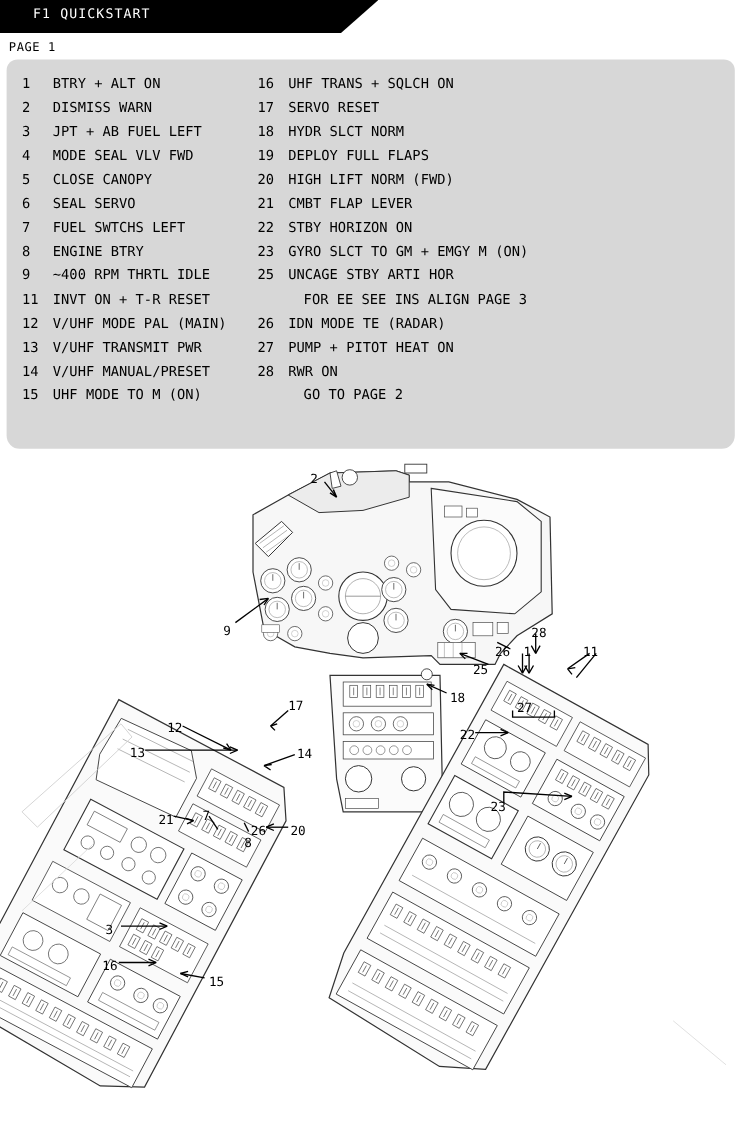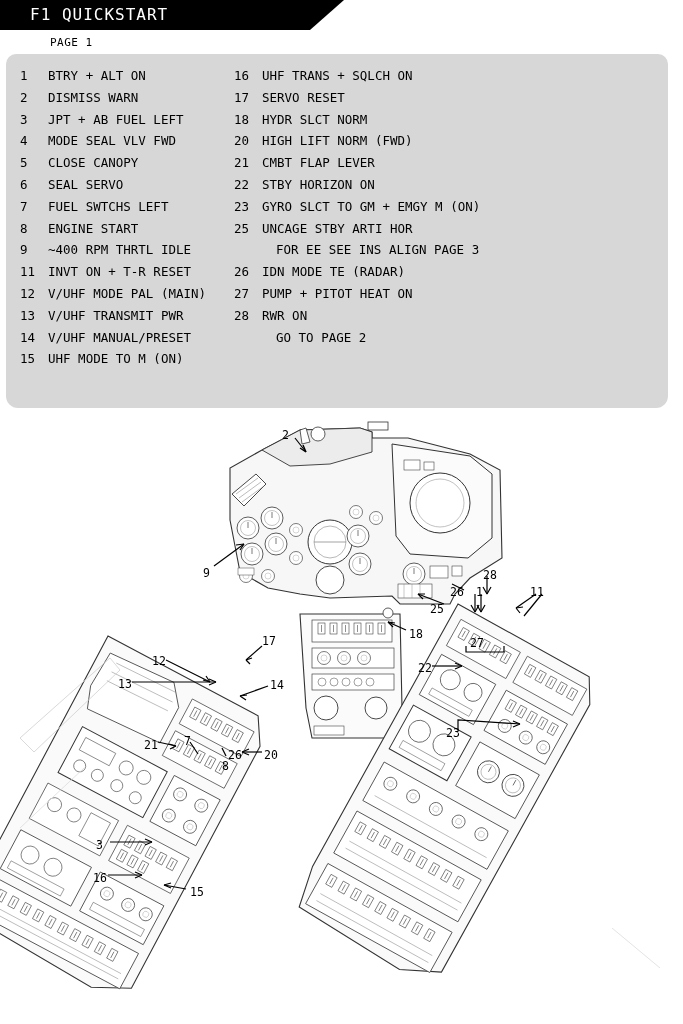--- a/index.html
+++ b/index.html
@@ -35,35 +35,34 @@
     width: 34px;
     height: 30px;
     background: #000000;
     clip-path: polygon(0 0, 100% 0, 0 100%);
   }
   .header-title {
     position: absolute;
     top: 5px;
     left: 30px;
     color: #ffffff;
-    font-size: 16px;
+    font-size: 12px;
     letter-spacing: 1px;
     font-family: "DejaVu Sans Mono", monospace;
     white-space: nowrap;
   }
 
   
   .page-label {
     position: absolute;
     top: 36px;
     left: 8px;
     font-size: 11px;
     color: #000;
     letter-spacing: 0.5px;
-    margin-left: 42px;
   }
 
   
   .checklist-panel {
     position: absolute;
     top: 54px;
     left: 6px;
     width: 662px;
     height: 354px;
     background: #d7d7d7;
@@ -149,21 +148,21 @@
       <div class="row">
         <span class="num">6</span>
         <span class="txt">SEAL SERVO</span>
       </div>
       <div class="row">
         <span class="num">7</span>
         <span class="txt">FUEL SWTCHS LEFT</span>
       </div>
       <div class="row">
         <span class="num">8</span>
-        <span class="txt">ENGINE START</span>
+        <span class="txt">ENGINE BTRY</span>
       </div>
       <div class="row">
         <span class="num">9</span>
         <span class="txt">~400 RPM THRTL IDLE</span>
       </div>
       <div class="row">
         <span class="num">11</span>
         <span class="txt">INVT ON + T-R RESET</span>
       </div>
       <div class="row">
@@ -188,20 +187,24 @@
         <span class="num">16</span>
         <span class="txt">UHF TRANS + SQLCH ON</span>
       </div>
       <div class="row">
         <span class="num">17</span>
         <span class="txt">SERVO RESET</span>
       </div>
       <div class="row">
         <span class="num">18</span>
         <span class="txt">HYDR SLCT NORM</span>
+      </div>
+      <div class="row">
+        <span class="num">19</span>
+        <span class="txt">DEPLOY FULL FLAPS</span>
       </div>
       <div class="row">
         <span class="num">20</span>
         <span class="txt">HIGH LIFT NORM (FWD)</span>
       </div>
       <div class="row">
         <span class="num">21</span>
         <span class="txt">CMBT FLAP LEVER</span>
       </div>
       <div class="row">

